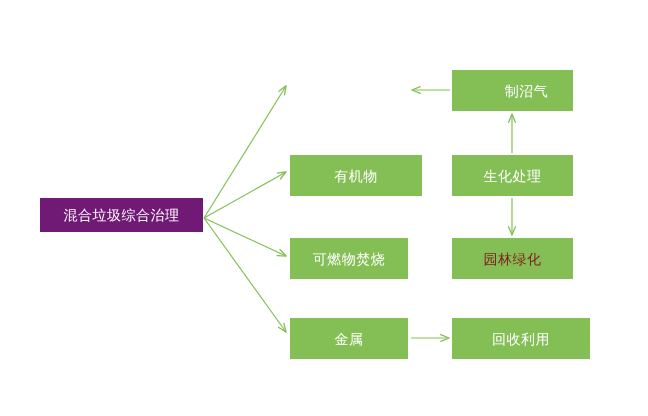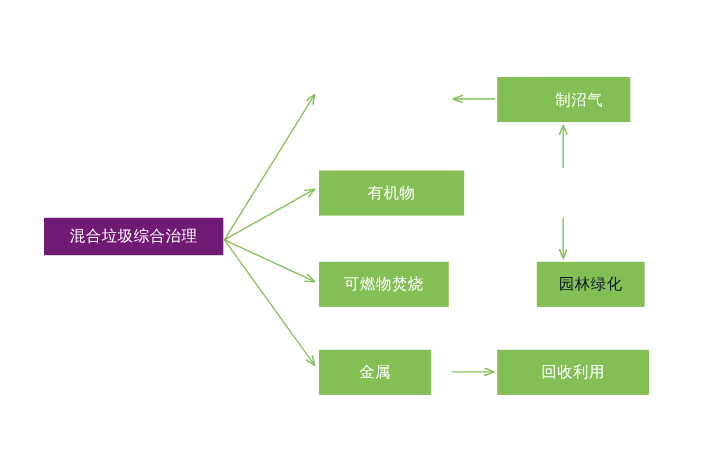--- a/index.html
+++ b/index.html
@@ -71,26 +71,29 @@
 
   <div class="node" style="left: 40px; top: 198px; width: 163px; height: 34px; background: #701a75; color: rgb(255, 255, 255);">
     <span class="node-label">混合垃圾综合治理</span>
   </div>
   <div class="node" style="left: 290px; top: 155px; width: 132px; height: 41px; background: rgb(132, 191, 85); color: rgb(255, 255, 255);">
     <span class="node-label">有机物</span>
   </div>
   <div class="node" style="left: 290px; top: 238px; width: 118px; height: 41px; background: rgb(132, 191, 85); color: rgb(255, 255, 255);">
     <span class="node-label">可燃物焚烧</span>
   </div>
-  <div class="node" style="left: 290px; top: 318px; width: 102px; height: 41px; background: rgb(132, 191, 85); color: rgb(255, 255, 255);">
+  <div class="node" style="left: 290px; top: 318px; width: 118px; height: 41px; background: rgb(132, 191, 85); color: rgb(255, 255, 255);">
     <span class="node-label">金属</span>
   </div>
   <div class="node" style="left: 452px; top: 70px; width: 121px; height: 41px; background: rgb(132, 191, 85); color: rgb(255, 255, 255); padding-left: 28px;">
     <span class="node-label">制沼气</span>
   </div>
-  <div class="node" style="left: 452px; top: 238px; width: 98px; height: 41px; background: rgb(132, 191, 85); color: #0f172a; margin-left: 36px;">
+  <div class="node" style="left: 452px; top: 155px; width: 121px; height: 41px; background: rgb(132, 191, 85); color: rgb(255, 255, 255);">
+    <span class="node-label">生化处理</span>
+  </div>
+  <div class="node" style="left: 452px; top: 238px; width: 121px; height: 41px; background: rgb(132, 191, 85); color: #7f1d1d;">
     <span class="node-label">园林绿化</span>
   </div>
   <div class="node" style="left: 452px; top: 318px; width: 138px; height: 41px; background: rgb(132, 191, 85); color: rgb(255, 255, 255);">
     <span class="node-label">回收利用</span>
   </div>
 
 </div>
 
 </body></html>

